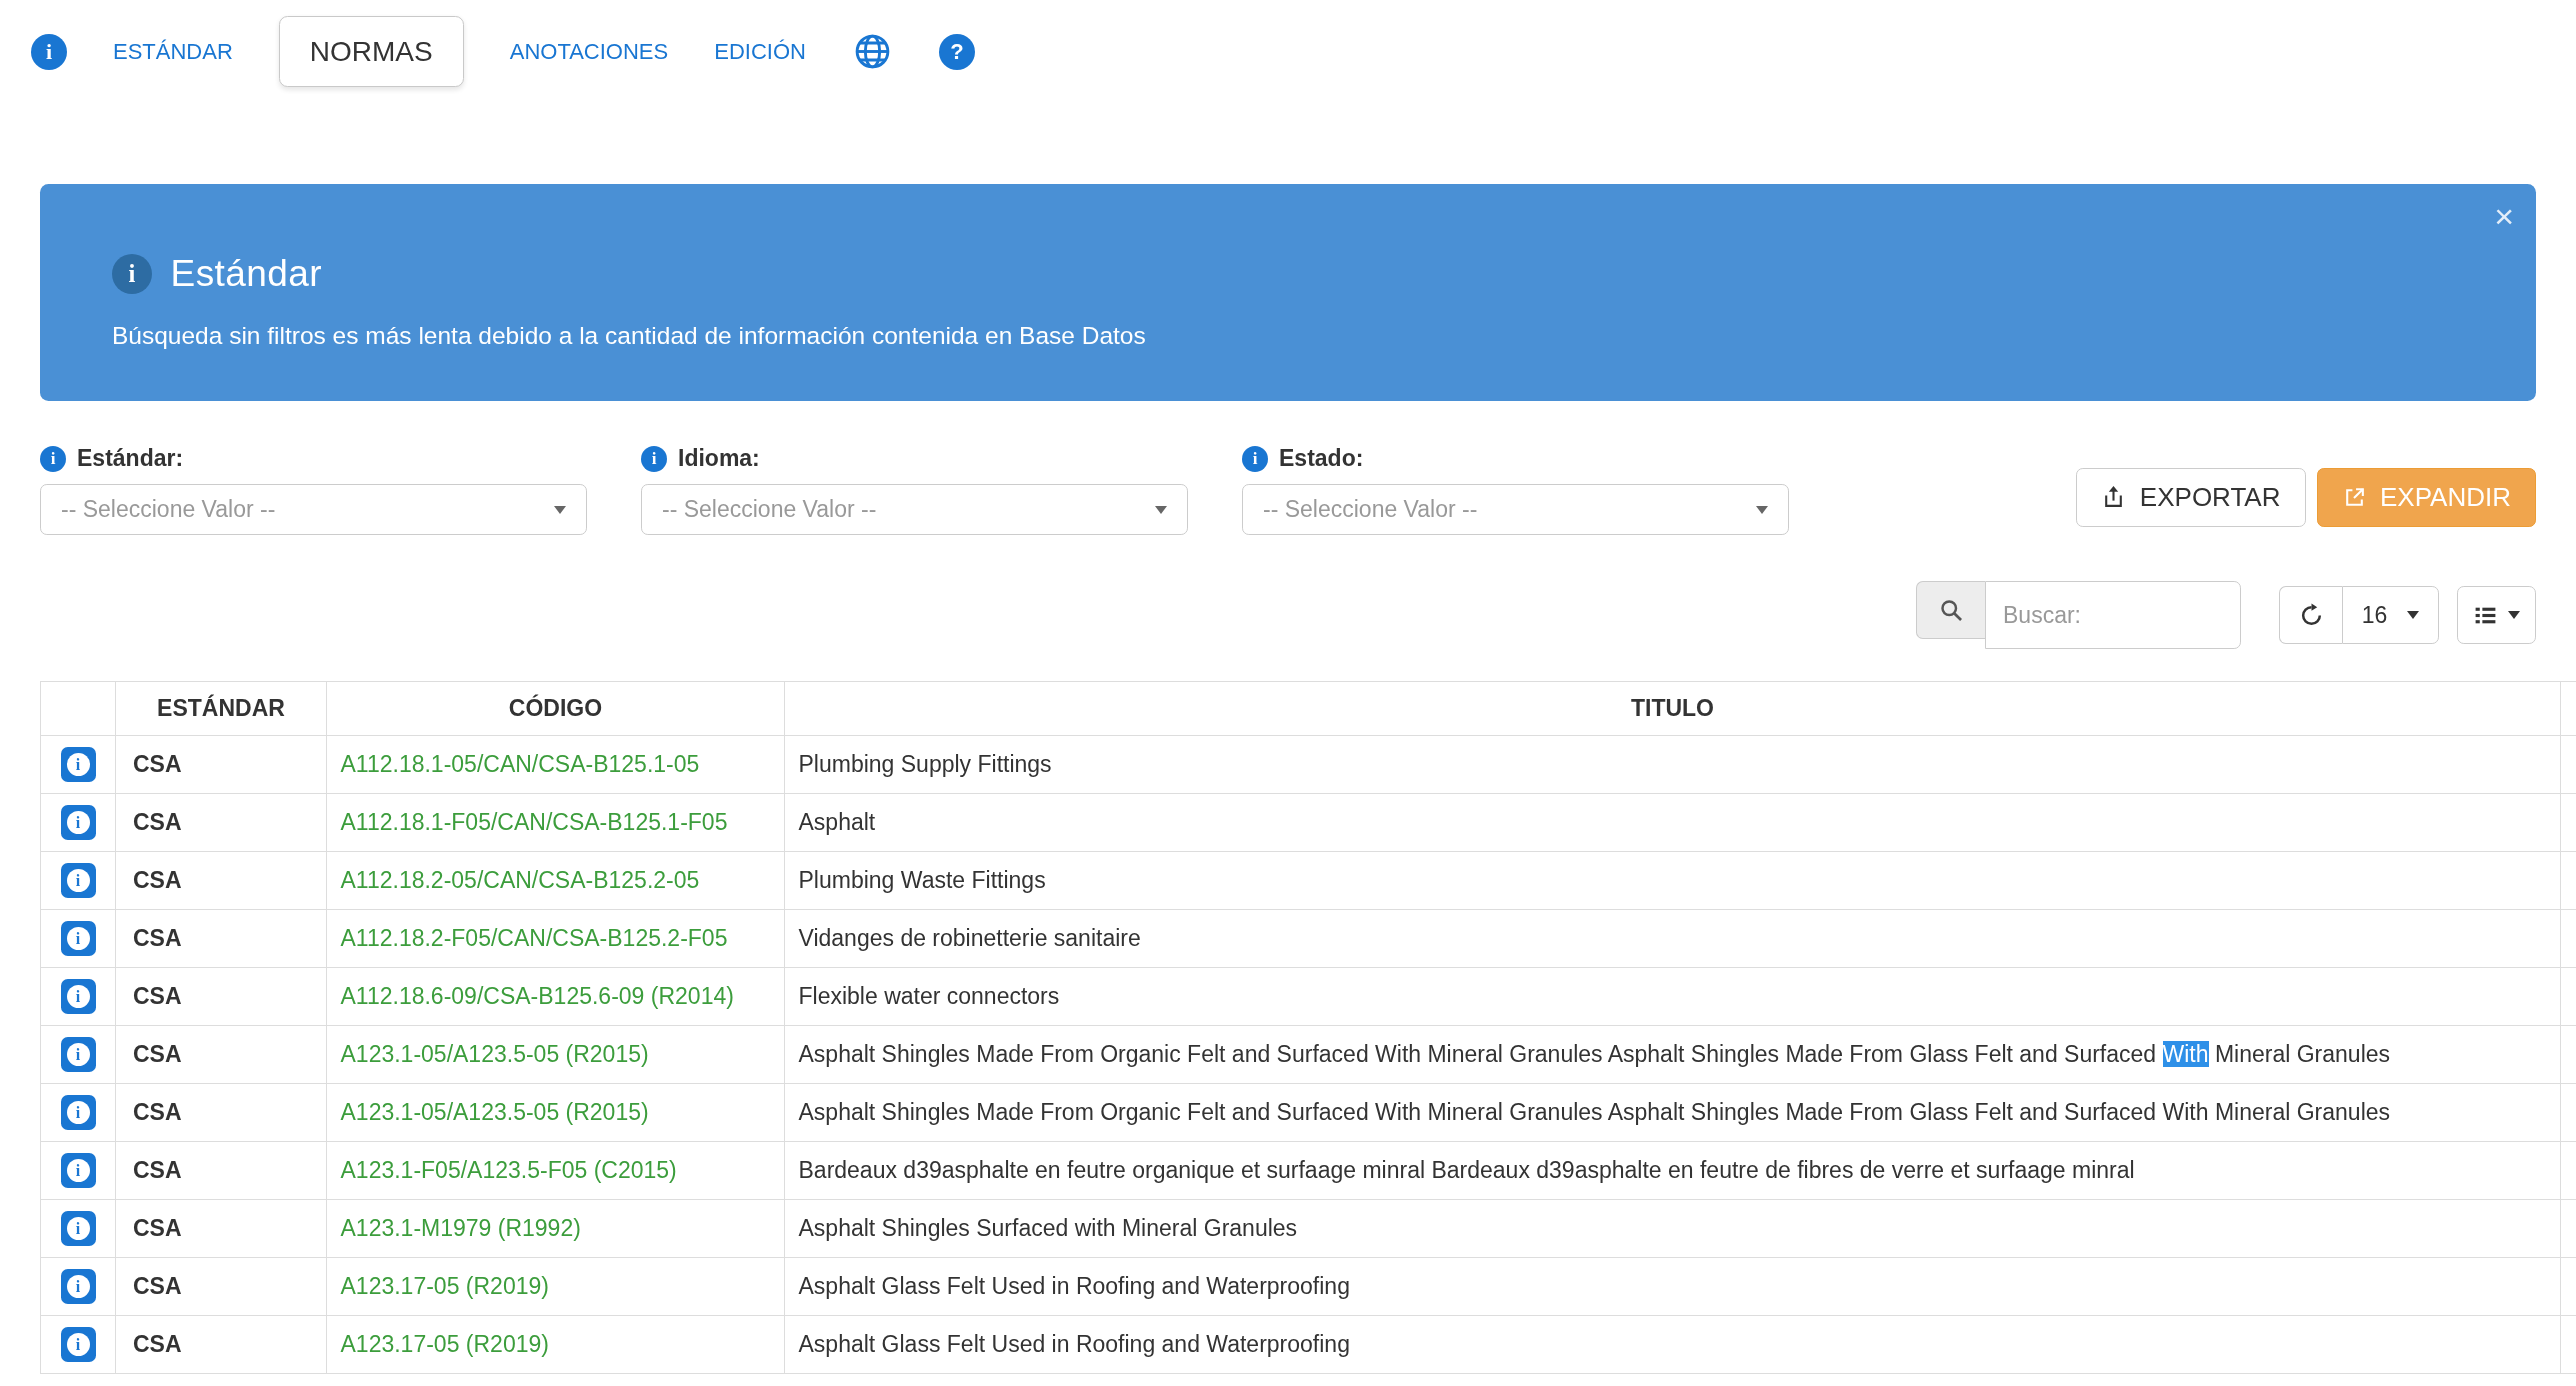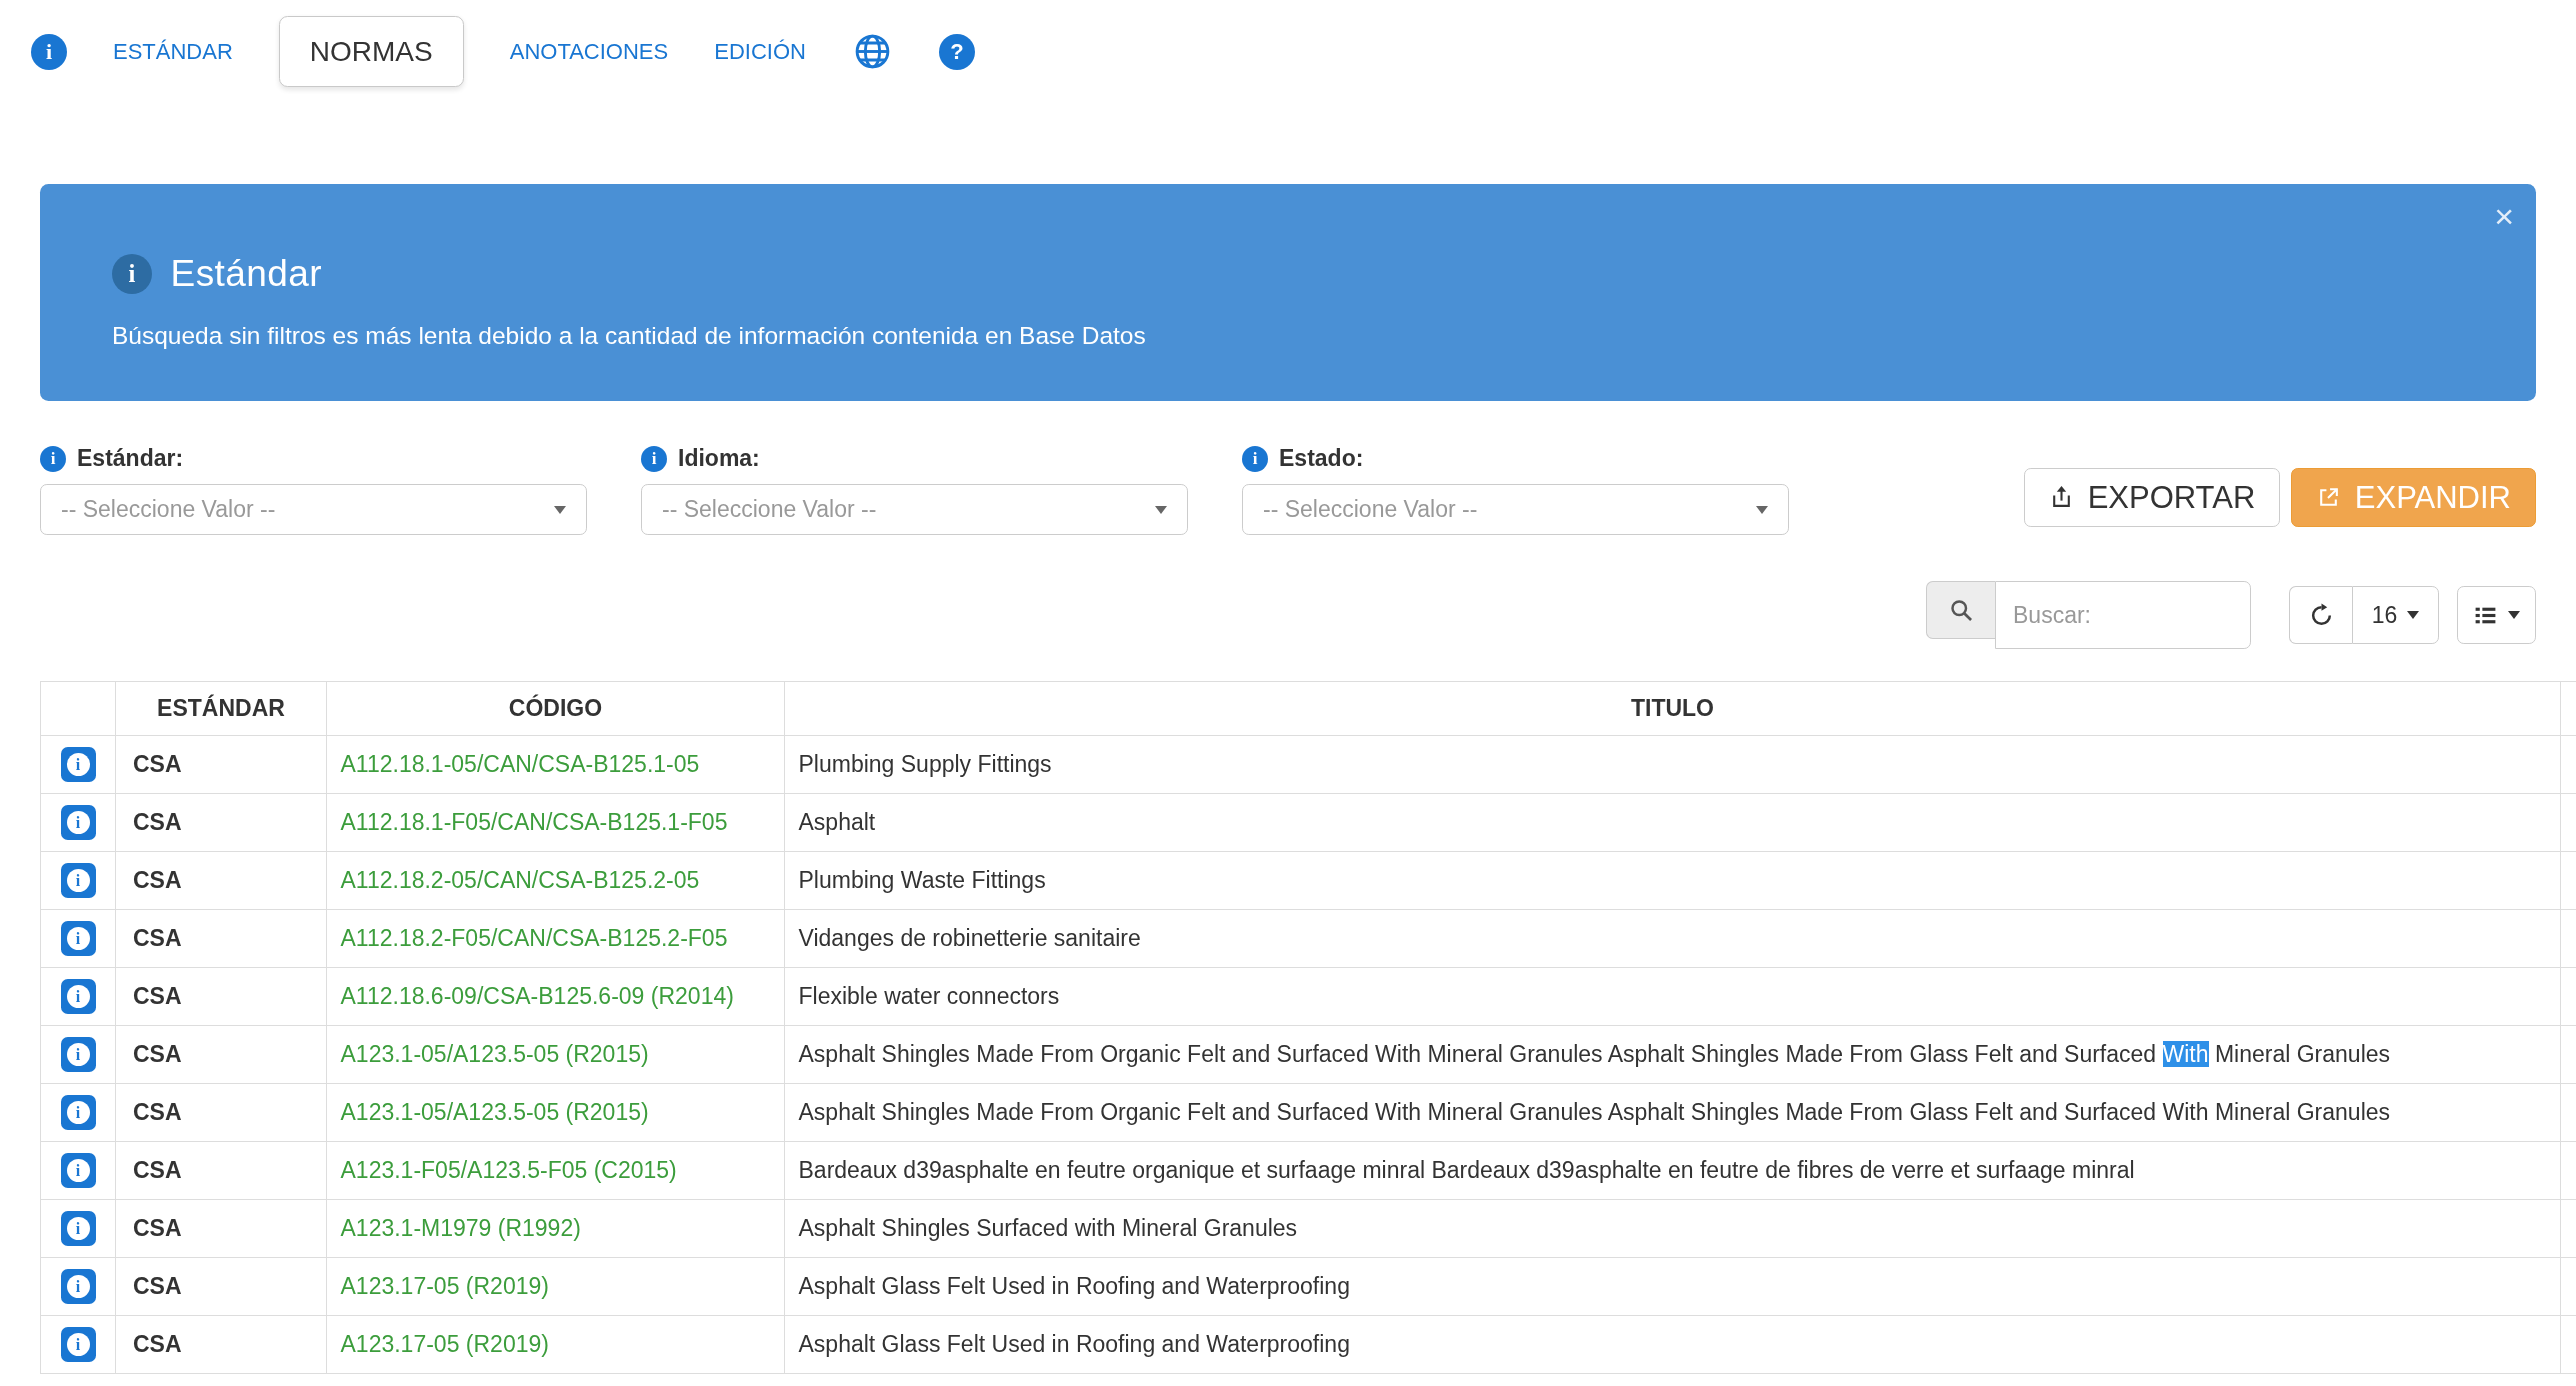--- a/index.html
+++ b/index.html
@@ -113,21 +113,21 @@
     border-right: 6.8px solid transparent;
     border-top: 8.5px solid currentColor;
   }
   .select .caret { color: #666; }
   .flex-spacer { flex: 1 1 auto; }
   .actions { display: flex; gap: 11px; margin-top: 23px; }
   .btn {
     height: 59px;
     display: inline-flex; align-items: center; gap: 13.5px;
     padding: 0 24px;
-    font-size: 31px;
+    font-size: 26px;
     border-radius: 6.8px;
     border: 1.7px solid #ccc;
     background: #fff;
     color: #333;
     cursor: pointer;
     font-family: inherit;
     white-space: nowrap;
   }
   .btn-orange {
     background: var(--orange, #f0a54d);
@@ -158,21 +158,21 @@
     font-family: inherit;
     color: #333;
     outline: none;
   }
   .search-input::placeholder { color: var(--muted, #999); }
   .btn-group { display: flex; margin-left: 38px; }
   .btn-group button {
     height: 58px;
     border: 1.7px solid #ccc;
     background: #fff;
-    display: flex; align-items: center; justify-content: center; gap: 10px;
+    display: flex; align-items: center; justify-content: center; gap: 20px;
     padding: 0 18.6px;
     font-size: 23px;
     color: #333;
     cursor: pointer;
     font-family: inherit;
   }
   .btn-group button:first-child { border-radius: 6.8px 0 0 6.8px; border-right: none; }
   .btn-group button:last-child { border-radius: 0 6.8px 6.8px 0; }
   .columns-btn {
     height: 58px;

